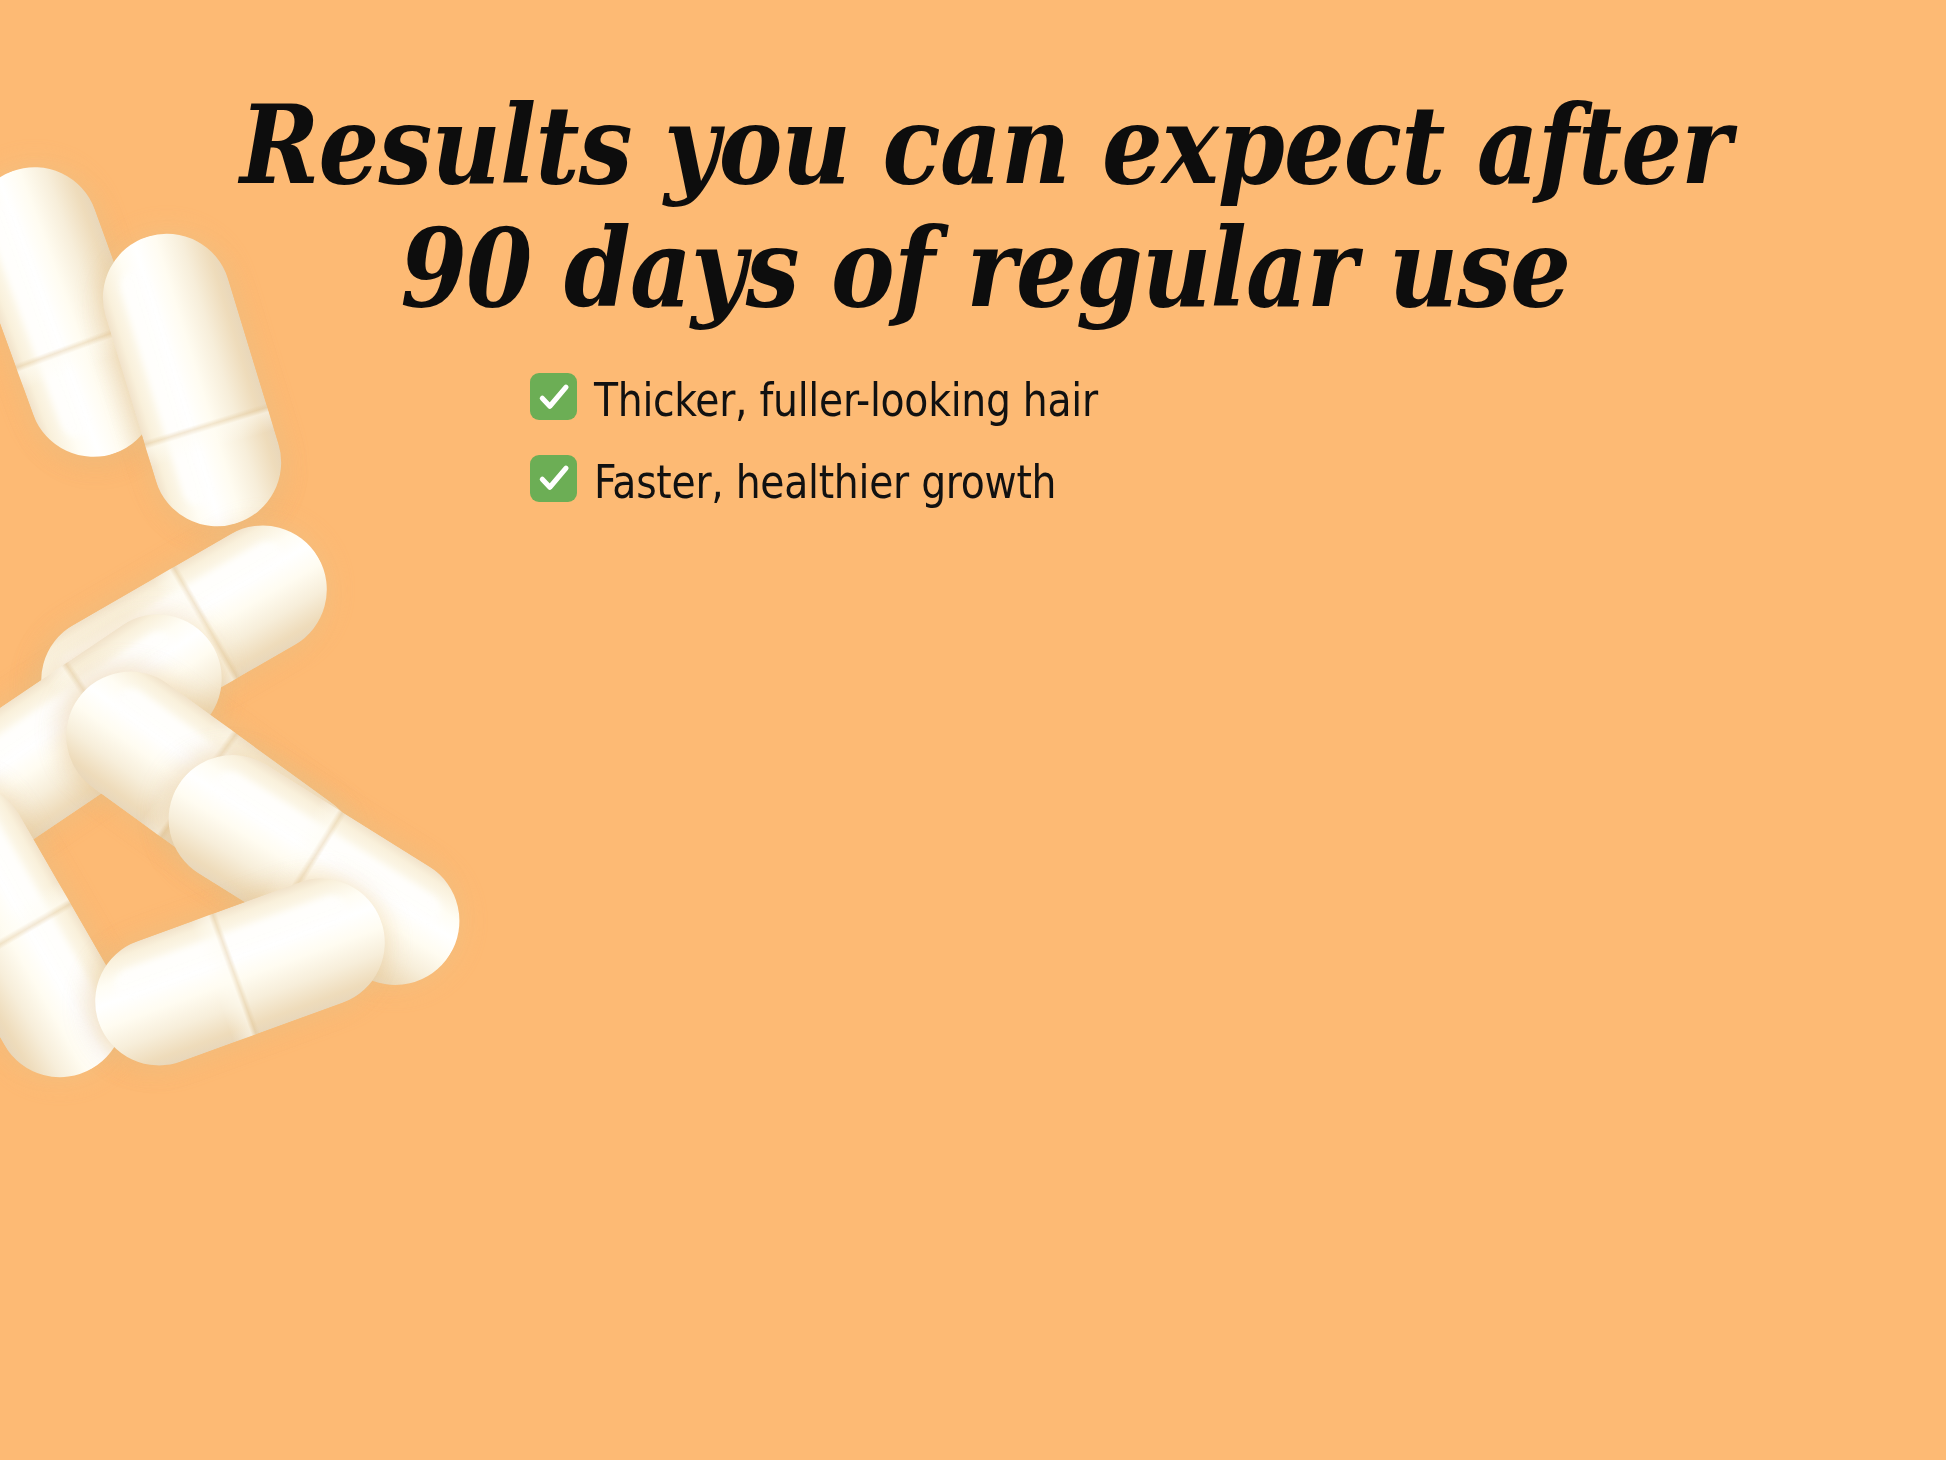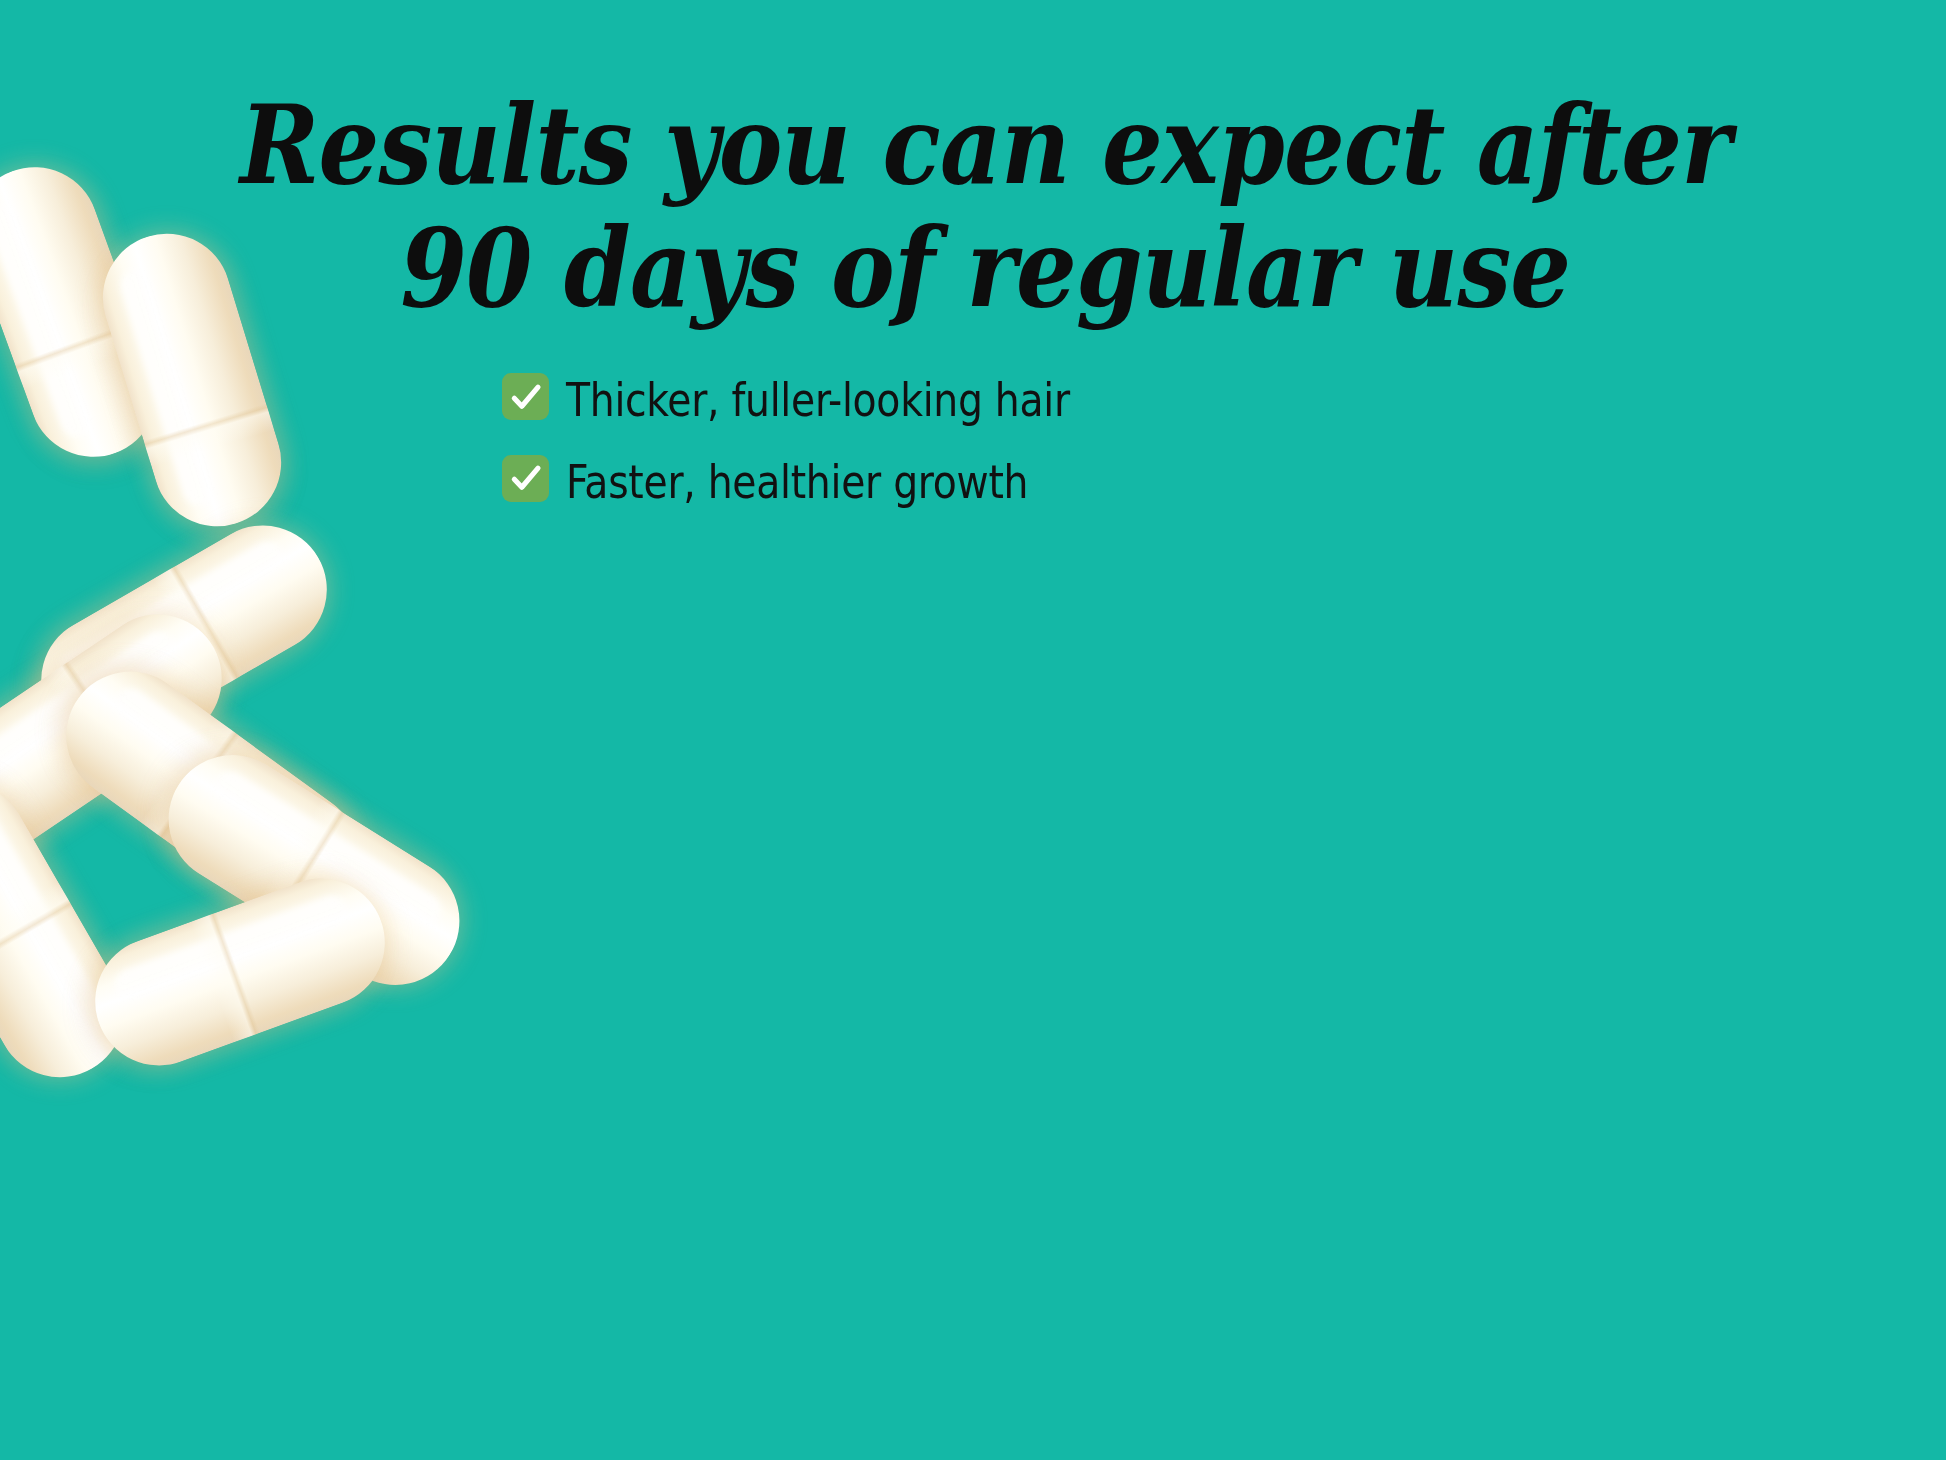--- a/index.html
+++ b/index.html
@@ -14,21 +14,21 @@
   body {
     background:#f7ebe6;
     font-family:"Liberation Sans", sans-serif;
     position:relative;
   }
 
   
   #canvas {
     position:absolute;
     inset:0;
-    background:#14b8a6;
+    background:#fdba74;
     overflow:hidden;
   }
 
   
   #capsule-cluster {
     position:absolute;
     left:0;
     top:150px;
     width:620px;
     height:1010px;
@@ -101,21 +101,21 @@
     color:#0d0d0d;
     transform:scaleX(0.885);
     transform-origin:50% 0;
     padding-left:28px;
   }
   #heading .hl { display:block; white-space:nowrap; }
 
   
   #checklist {
     position:absolute;
-    left:502px;
+    left:530px;
     top:366px;
     width:1000px;
   }
 
   .list-item {
     display:flex;
     align-items:flex-start;
     margin-bottom:13px;
   }
 

